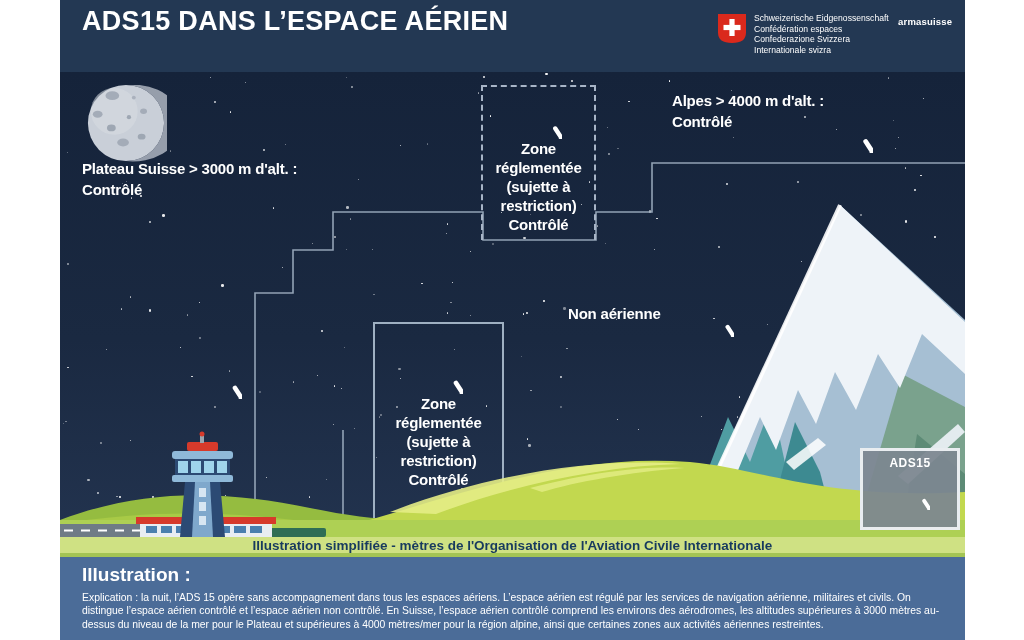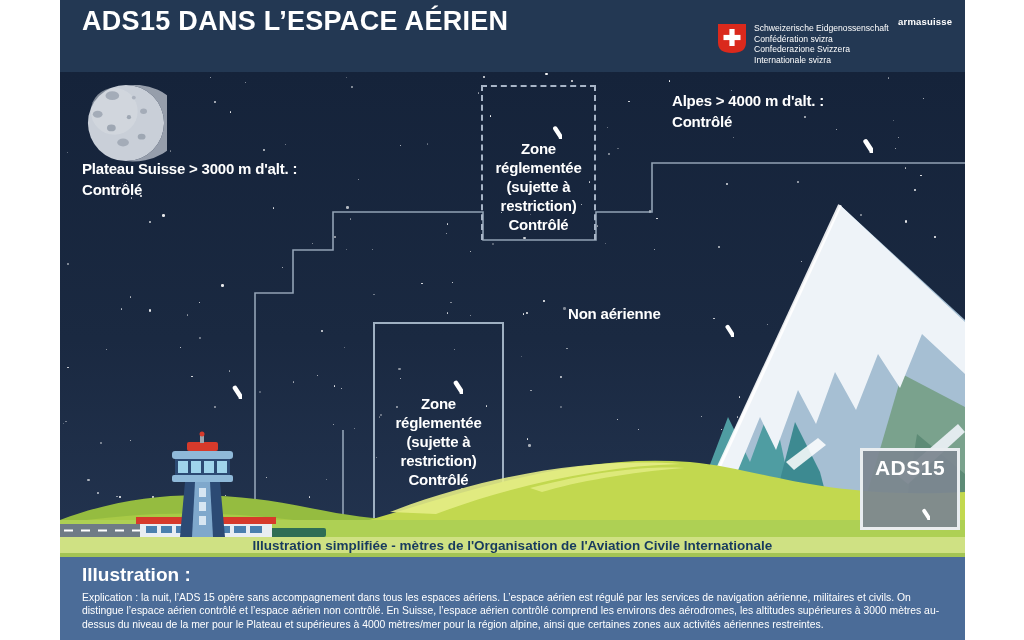--- a/index.html
+++ b/index.html
@@ -4,21 +4,21 @@
 <style>
   html,body{margin:0;padding:0;background:#ffffff;}
   body{width:1024px;height:640px;position:relative;overflow:hidden;
        font-family:"Liberation Sans", sans-serif;}
   .poster{position:absolute;left:60px;top:0;width:734px;height:640px;}
 
   
   .header{position:absolute;left:0;top:0;width:905px;height:72px;background:#233853;}
   .title{position:absolute;left:22px;top:6px;font-size:27px;font-weight:bold;color:#fff;letter-spacing:.3px;white-space:nowrap;}
   .subtitle{position:absolute;left:22px;top:40px;font-size:19px;color:#fff;white-space:nowrap;}
-  .gov{position:absolute;left:657px;top:23px;display:flex;align-items:flex-start;}
+  .gov{position:absolute;left:657px;top:13px;display:flex;align-items:flex-start;}
   .gov-text{margin-left:7px;color:#fff;font-size:8.6px;line-height:10.6px;white-space:pre-line;}
   .brand{position:absolute;left:838px;top:16px;color:#fff;font-size:9.5px;font-weight:bold;letter-spacing:.2px;}
 
   
   .scene{position:absolute;left:0;top:72px;width:905px;height:485px;overflow:hidden;
          background:linear-gradient(180deg,#15233a 0%,#1a2941 55%,#233450 100%);}
   .layer{position:absolute;left:0;top:0;}
   .star{position:absolute;background:#fff;border-radius:50%;}
   .moon{position:absolute;left:25px;top:10px;z-index:2;}
   .lines{z-index:3;}
@@ -27,21 +27,21 @@
   .zone-text{font-weight:bold;font-size:15px;line-height:19px;white-space:pre-line;letter-spacing:-.2px;}
   .box-upper{left:421px;top:13px;width:115px;height:155px;border:2px dashed #a8b5c7;border-bottom:none;}
   .box-upper .zplane{margin-top:6px;}
   .box-lower{left:313px;top:250px;width:131px;height:200px;border:2px solid #9fb0c2;border-bottom:none;}
   .box-lower .zplane{margin-top:22px;}
   .plane{position:absolute;z-index:5;}
   .art{z-index:6;}
   .badge{position:absolute;left:800px;top:376px;width:100px;height:82px;z-index:7;box-sizing:border-box;
          background:rgba(124,135,145,.94);border:3px solid #e9edf0;display:flex;flex-direction:column;
          align-items:center;justify-content:flex-start;}
-  .badge-label{color:#fff;font-weight:bold;font-size:21px;letter-spacing:.5px;margin-top:5px;}
+  .badge-label{color:#fff;font-weight:bold;font-size:12px;letter-spacing:.5px;margin-top:5px;}
   .caption-band{position:absolute;left:0;top:465px;width:905px;height:20px;z-index:8;
          background:linear-gradient(180deg,#cfe183 0%,#cfe183 78%,#a3c454 78%,#a3c454 100%);
          text-align:center;}
   .caption-text{font-size:13.5px;font-weight:bold;color:#173a5e;line-height:17px;}
   .sky-label{position:absolute;z-index:9;color:#fff;font-weight:bold;font-size:15px;line-height:21px;
          white-space:pre-line;letter-spacing:-.2px;}
   .lbl-plateau{left:22px;top:86px;}
   .lbl-alpes{left:612px;top:18px;}
   .lbl-airport{left:22px;top:215px;}
   .lbl-uncontrolled{left:508px;top:231px;}
@@ -67,21 +67,21 @@
 <div class="poster">
 
   <div class="header">
     <div class="title">ADS15 DANS L’ESPACE AÉRIEN</div>
     <div class="gov">
       <svg width="30" height="31" viewBox="0 0 30 31">
         <path d="M1 1 H29 V19.5 Q29 30 15 30 Q1 30 1 19.5 Z" fill="#da291c"></path>
         <rect x="12.4" y="6" width="5.2" height="17" fill="#fff"></rect>
         <rect x="6.5" y="11.9" width="17" height="5.2" fill="#fff"></rect>
       </svg>
-      <div class="gov-text"><span>Schweizerische Eidgenossenschaft</span><br><span>Confédération svizra</span><br><span>Confederazione Svizzera</span><br><span>Internationale svizra</span></div>
+      <div class="gov-text"><span>Schweizerische Eidgenossenschaft</span><br><span>Confédération espaces</span><br><span>Confederazione Svizzera</span><br><span>Internationale svizra</span></div>
     </div>
     <div class="brand">armasuisse</div>
   </div>
 
   <div class="scene">
 
     <div class="layer" style="width:905px;height:485px;z-index:1;">
         <div class="star" style="left: 273.6px; top: 163.6px; height: 2.6px; width: 2.6px; opacity: 0.67;"></div>
         <div class="star" style="left: 340.3px; top: 305.6px; height: 1.2px; width: 1.2px; opacity: 0.81;"></div>
         <div class="star" style="left: 169.6px; top: 39.4px; height: 1.8px; width: 1.8px; opacity: 0.91;"></div>

